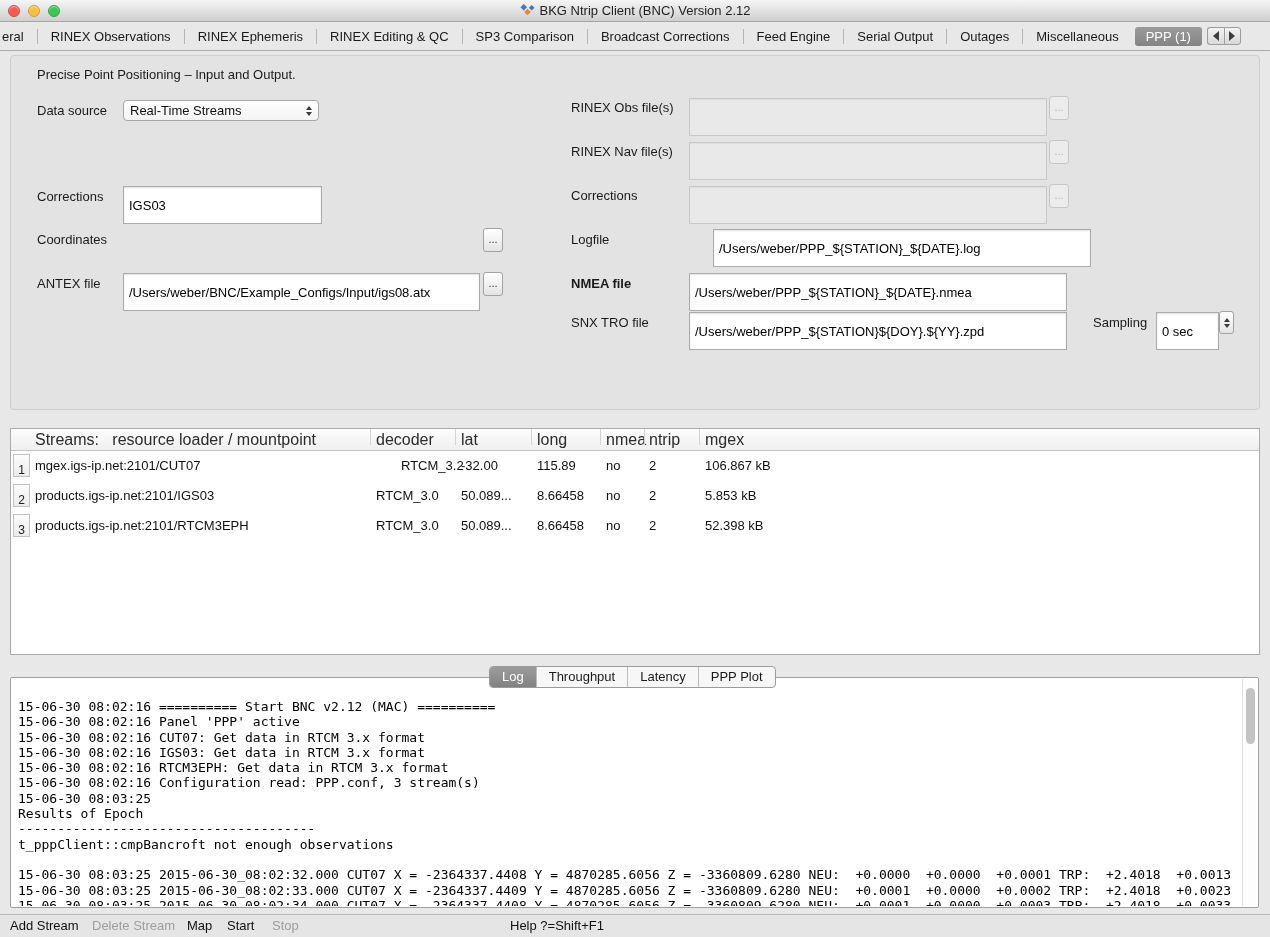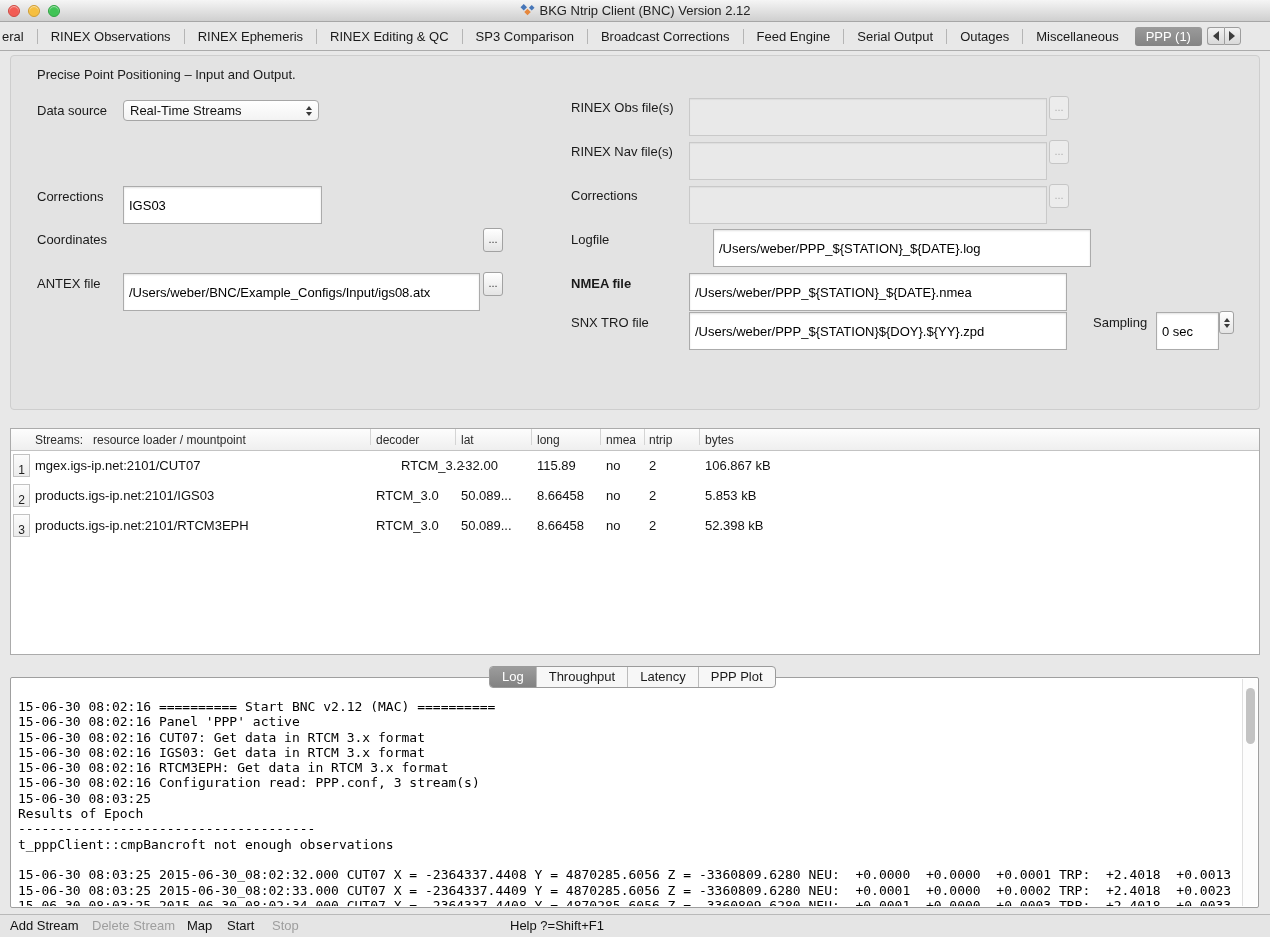--- a/index.html
+++ b/index.html
@@ -59,21 +59,21 @@
   .tri-down { width:0;height:0;border-left:3.5px solid transparent;border-right:3.5px solid transparent;border-top:4.5px solid #3a3a3a; }
   .spinner { position:absolute; width:15px; height:23px; border:1px solid #a2a2a2;
     border-radius:3px; background:linear-gradient(#fff,#e4e4e4);
     display:flex; flex-direction:column; gap:2px; align-items:center; justify-content:center; }
 
   
   .streams { position:absolute; left:10px; top:428px; width:1250px; height:227px;
     background:#fff; border:1px solid #ababab; }
   .thead { position:absolute; left:0; top:0; right:0; height:22px;
     background:linear-gradient(#fdfdfd,#efefef); border-bottom:1px solid #c3c3c3;
-    font-size:12px; color:#2b2b2b; }
+    font-size:16px; color:#2b2b2b; }
   .thead span { position:absolute; top:0; line-height:22px; white-space:pre; }
   .colsep { position:absolute; top:3px; width:1px; height:16px; background:#d4d4d4; }
   .trow { position:absolute; left:0; right:0; height:30px; }
   .trow span { position:absolute; line-height:30px; white-space:nowrap; }
   .rownum { position:absolute; left:2px; top:3px; width:17px; height:23px;
     background:linear-gradient(#fcfcfc,#ececec); border:1px solid #c2c2c2;
     font-size:12px; text-align:center; line-height:21px; color:#222; }
 
   
   .logbox { position:absolute; left:10px; top:677px; width:1249px; height:231px;
@@ -204,21 +204,21 @@
   </div>
 
   <div class="streams">
     <div class="thead">
       <span style="left:24px;">Streams:   resource loader / mountpoint</span>
       <span style="left:365px;">decoder</span>
       <span style="left:450px;">lat</span>
       <span style="left:526px;">long</span>
       <span style="left:595px;">nmea</span>
       <span style="left:638px;">ntrip</span>
-      <span style="left:694px;">bytes</span>
+      <span style="left:694px;">mgex</span>
       <span class="colsep" style="left:359px;"></span>
       <span class="colsep" style="left:444px;"></span>
       <span class="colsep" style="left:520px;"></span>
       <span class="colsep" style="left:589px;"></span>
       <span class="colsep" style="left:633px;"></span>
       <span class="colsep" style="left:688px;"></span>
     </div>
 
     <div class="trow" style="top:22px;">
       <span class="rownum">1</span>

